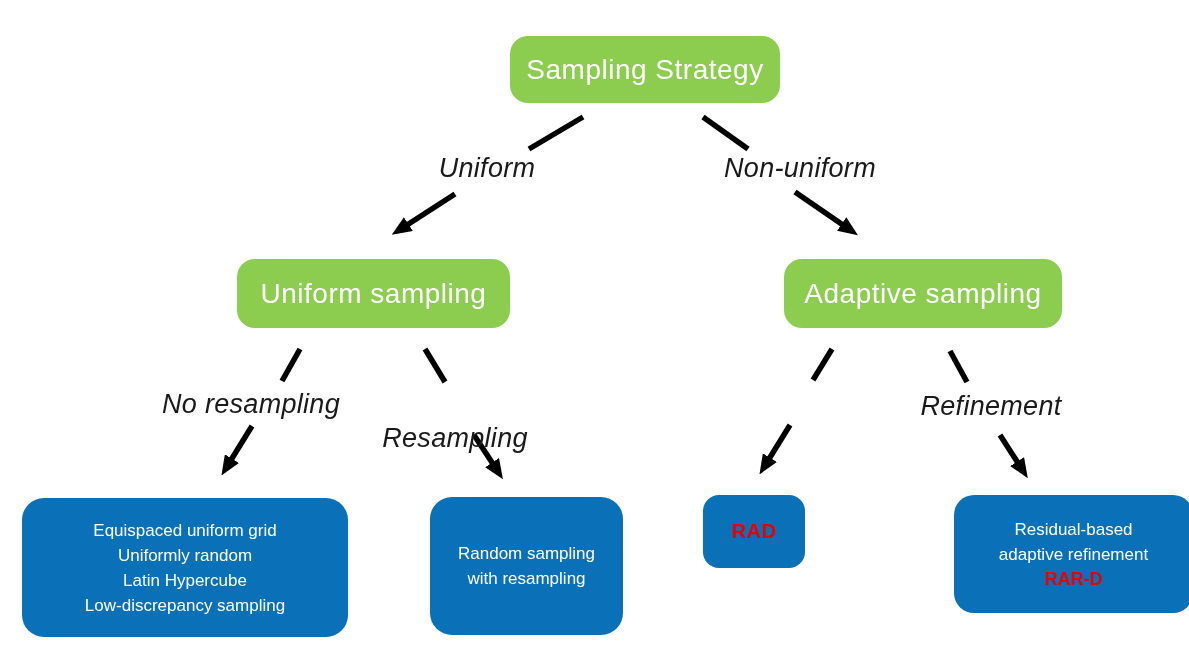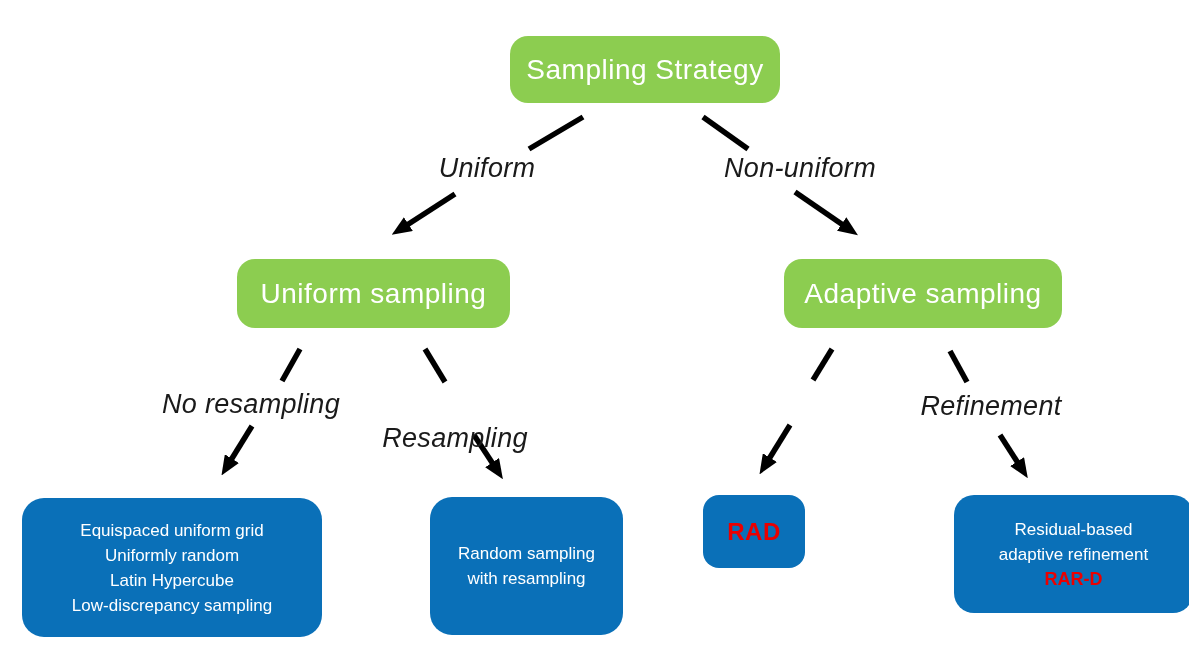--- a/index.html
+++ b/index.html
@@ -50,21 +50,21 @@
     white-space:nowrap;
     letter-spacing:0.3px;
     font-style:italic;
   }
   .hl{
     color:var(--highlight-red);
     font-weight:bold;
   }
   .node .hl{font-size:18px;line-height:25px;}
   .node.rad-box{border-radius:16px;}
-  .node.rad-box .hl{font-size:24px;letter-spacing:0.5px;}
+  .node.rad-box .hl{font-size:20px;letter-spacing:0.5px;}
 </style>
 </head>
 <body>
 
 <div class="canvas">
 
   <svg class="arrow-layer" viewBox="0 0 1189 655">
     <defs>
       <marker id="head" markerUnits="strokeWidth" markerWidth="3.6" markerHeight="3.0" refX="0.3" refY="1.5" orient="auto">
         <path d="M0,0 L3.6,1.5 L0,3.0 Z" fill="#000000"></path>
@@ -99,21 +99,21 @@
     <span>Uniform sampling</span>
   </div>
   <div class="node green" style="left:784px;top:259px;width:278px;height:69px;">
     <span>Adaptive sampling</span>
   </div>
 
   <div class="edge-label" style="left:251px;top:404px;">No resampling</div>
   <div class="edge-label" style="left:455px;top:414px;margin-top:24px;">Resampling</div>
   <div class="edge-label" style="left:991px;top:406px;">Refinement</div>
 
-  <div class="node blue" style="left:22px;top:498px;width:300px;height:139px;">
+  <div class="node blue" style="left:22px;top:498px;width:326px;height:139px;">
     <div>Equispaced uniform grid</div>
     <div>Uniformly random</div>
     <div>Latin Hypercube</div>
     <div>Low-discrepancy sampling</div>
   </div>
 
   <div class="node blue" style="left:430px;top:497px;width:193px;height:138px;">
     <div>Random sampling</div>
     <div>with resampling</div>
   </div>

